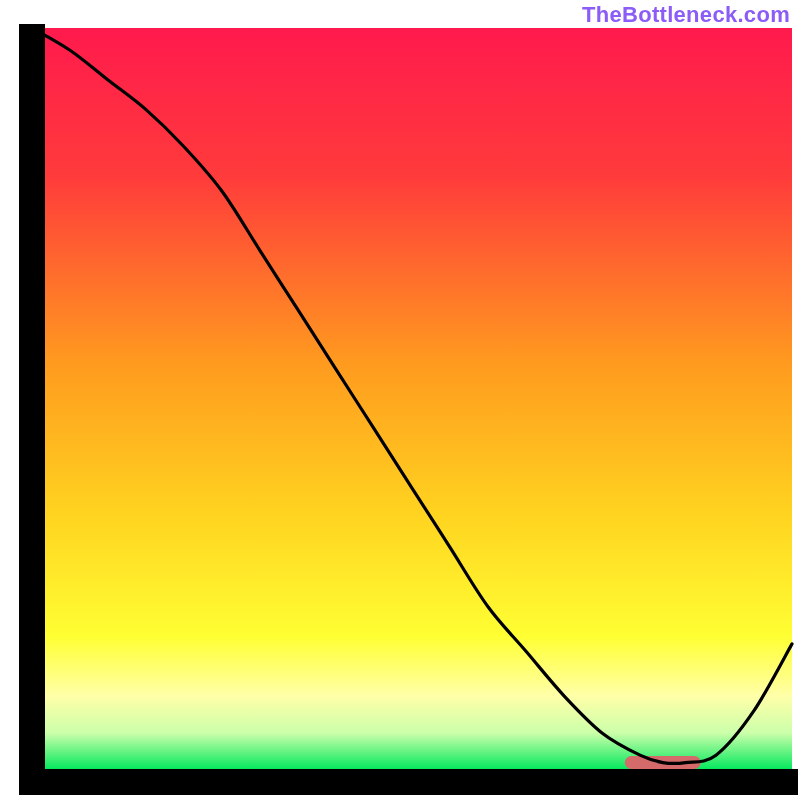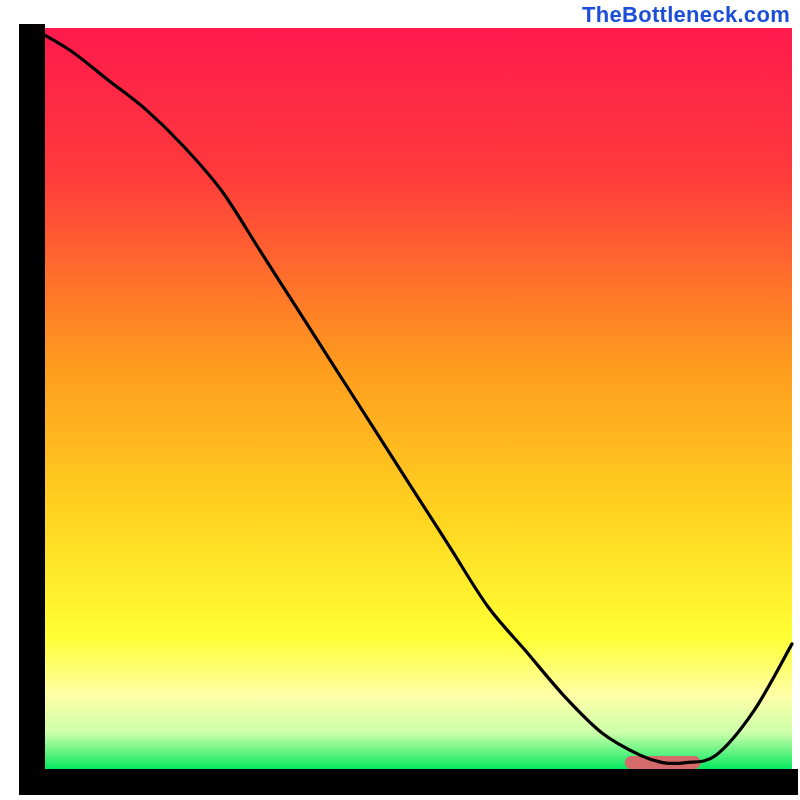--- a/index.html
+++ b/index.html
@@ -15,21 +15,21 @@
     position: relative;
     width: 800px;
     height: 800px;
   }
   .watermark {
     position: absolute;
     top: 2px;
     right: 10px;
     font-size: 22px;
     font-weight: 600;
-    color: #1d4ed8;
+    color: #8b5cf6;
     letter-spacing: 0.3px;
   }
   svg { display: block; }
 </style>
 </head>
 <body>
 
 <div class="stage">
   <div class="watermark">TheBottleneck.com</div>
 

